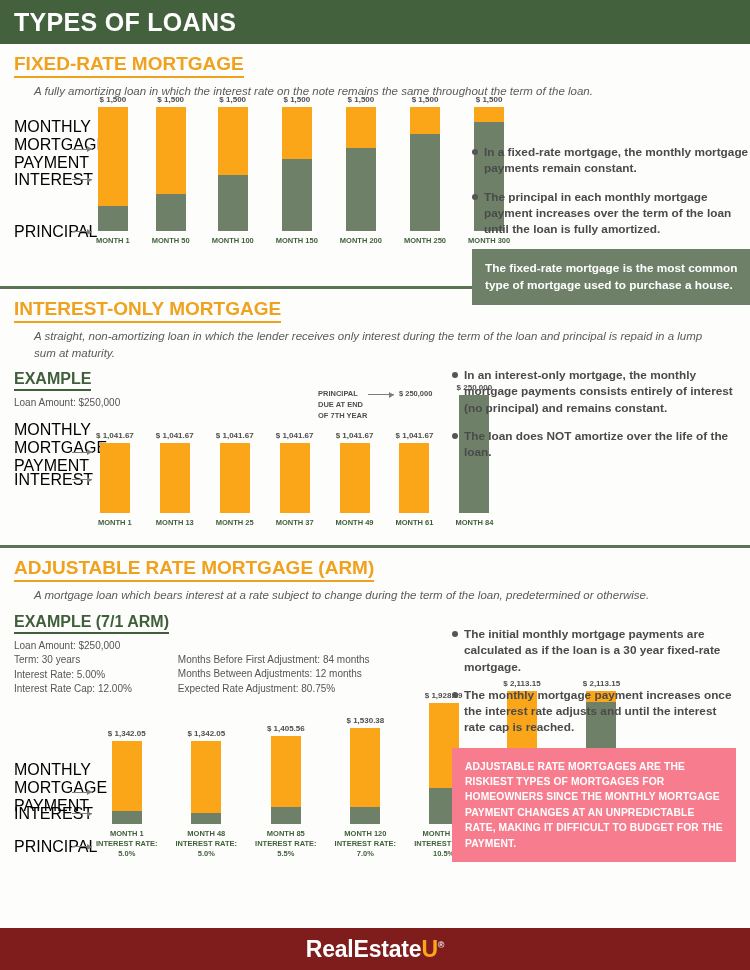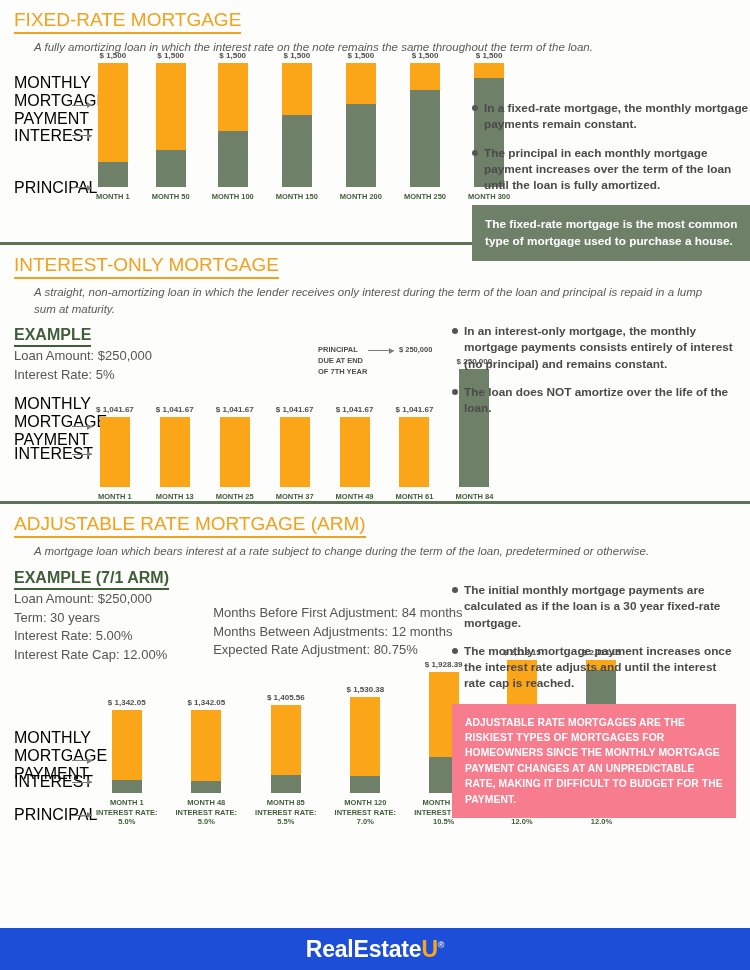--- a/index.html
+++ b/index.html
@@ -19,34 +19,34 @@
   .banner-title {
     color: #ffffff; font-size: 25px; font-weight: bold;
     letter-spacing: .3px;
   }
 
   
   .section { position: relative; padding: 0 14px; }
   .divider { height: 3px; background: #5C7355; margin: 0 0 0 0; }
 
   .sec-head {
-    color: #F0A11E; font-size: 19px; font-weight: normal;
+    color: #F0A11E; font-size: 19px; font-weight: bold;
     display: inline-block; border-bottom: 2px solid #F0A11E;
     padding-bottom: 1px; margin-top: 9px; text-align: center;
   }
   .sec-desc {
     font-size: 11.5px; font-style: italic; color: #5a5a5a;
     margin-top: 5px; line-height: 1.45; margin-left: 20px;
   }
   .example-head {
     color: #3F5E3A; font-size: 16px; font-weight: bold;
     display: inline-block; border-bottom: 2px solid #3F5E3A;
     margin-top: 9px; padding-bottom: 1px;
   }
-  .example-lines { font-size: 13px; color: #555; line-height: 1.45; }
+  .example-lines { font-size: 10px; color: #555; line-height: 1.45; margin-top: 5px; }
   .example-cols { display: flex; gap: 46px; }
 
   
   .chart-wrap { position: relative; }
   .axis-row { position: absolute; left: 0; width: 78px; display: flex; align-items: center; }
   .axis-row .txt { width: 56px; text-align: left; }
   .arrow { flex: 1; height: 1px; background: #7d7d7d; position: relative; margin-left: 2px; }
   .arrow:after {
     content: ""; position: absolute; right: 0; top: -2.5px;
     border-left: 5px solid #7d7d7d;
@@ -74,21 +74,21 @@
   .bullet-text { font-size: 11.8px; font-weight: bold; color: #4a4a4a; line-height: 1.38; }
   .callout {
     background: #6F8069; color: #ffffff; padding: 11px 13px;
     font-size: 11.8px; font-weight: bold; line-height: 1.42;
   }
   .callout.pink { background: #F77D8E; font-size: 10.3px; line-height: 1.5; letter-spacing: .1px; }
 
   
   .footer {
     position: absolute; bottom: 0; left: 0; width: 750px; height: 42px;
-    background: #1d4ed8; display: flex; align-items: center; justify-content: center; text-align: center;
+    background: #7f1d1d; display: flex; align-items: center; justify-content: center; text-align: center;
   }
   .logo { font-size: 23px; font-weight: bold; color: #ffffff; letter-spacing: -.2px; }
   .logo .u { color: #FBA619; }
   .logo .reg { font-size: 9px; vertical-align: super; color: #e8e8e8; }
 
   .principal-note {
     position: absolute; font-size: 7.5px; font-weight: bold;
     color: #4e4e4e; line-height: 1.45; white-space: pre-line;
   }
   .note-arrow {
@@ -98,20 +98,23 @@
     content: ""; position: absolute; right: 0; top: -2.5px;
     border-left: 5px solid #7d7d7d;
     border-top: 3px solid transparent; border-bottom: 3px solid transparent;
   }
 </style>
 </head>
 <body>
 
 <div class="page">
 
+  <div class="banner">
+    <div class="banner-title">TYPES OF LOANS</div>
+  </div>
 
   <div class="section" style="height:242px;">
     <div class="sec-head">FIXED-RATE MORTGAGE</div>
     <div class="sec-desc">A fully amortizing loan in which the interest rate on the note remains the same throughout the term of the loan.</div>
 
     
     <div class="chart-wrap" style="height:160px;margin-top:10px;">
       <div class="axis-row" style="top:8px;">
         <div class="txt" style="white-space:pre-line;">MONTHLY
 MORTGAGE
@@ -201,21 +204,20 @@
   </div>
 
   <div class="divider"></div>
 
   <div class="section" style="height:256px;">
     <div class="sec-head">INTEREST-ONLY MORTGAGE</div>
     <div class="sec-desc" style="width:680px;">A straight, non-amortizing loan in which the lender receives only interest during the term of the loan and principal is repaid in a lump sum at maturity.</div>
     <div class="example-head">EXAMPLE</div>
     <div class="example-lines">
       <div>Loan Amount: $250,000</div>
-      <div>Interest Rate: 5%</div>
     </div>
 
     
     <div class="principal-note" style="left:318px;top:100px;">PRINCIPAL
 DUE AT END
 OF 7TH YEAR</div>
     <div class="note-arrow" style="left:368px;top:105px;"></div>
     <div class="principal-note" style="left:399px;top:100px;">$ 250,000</div>
 
     

